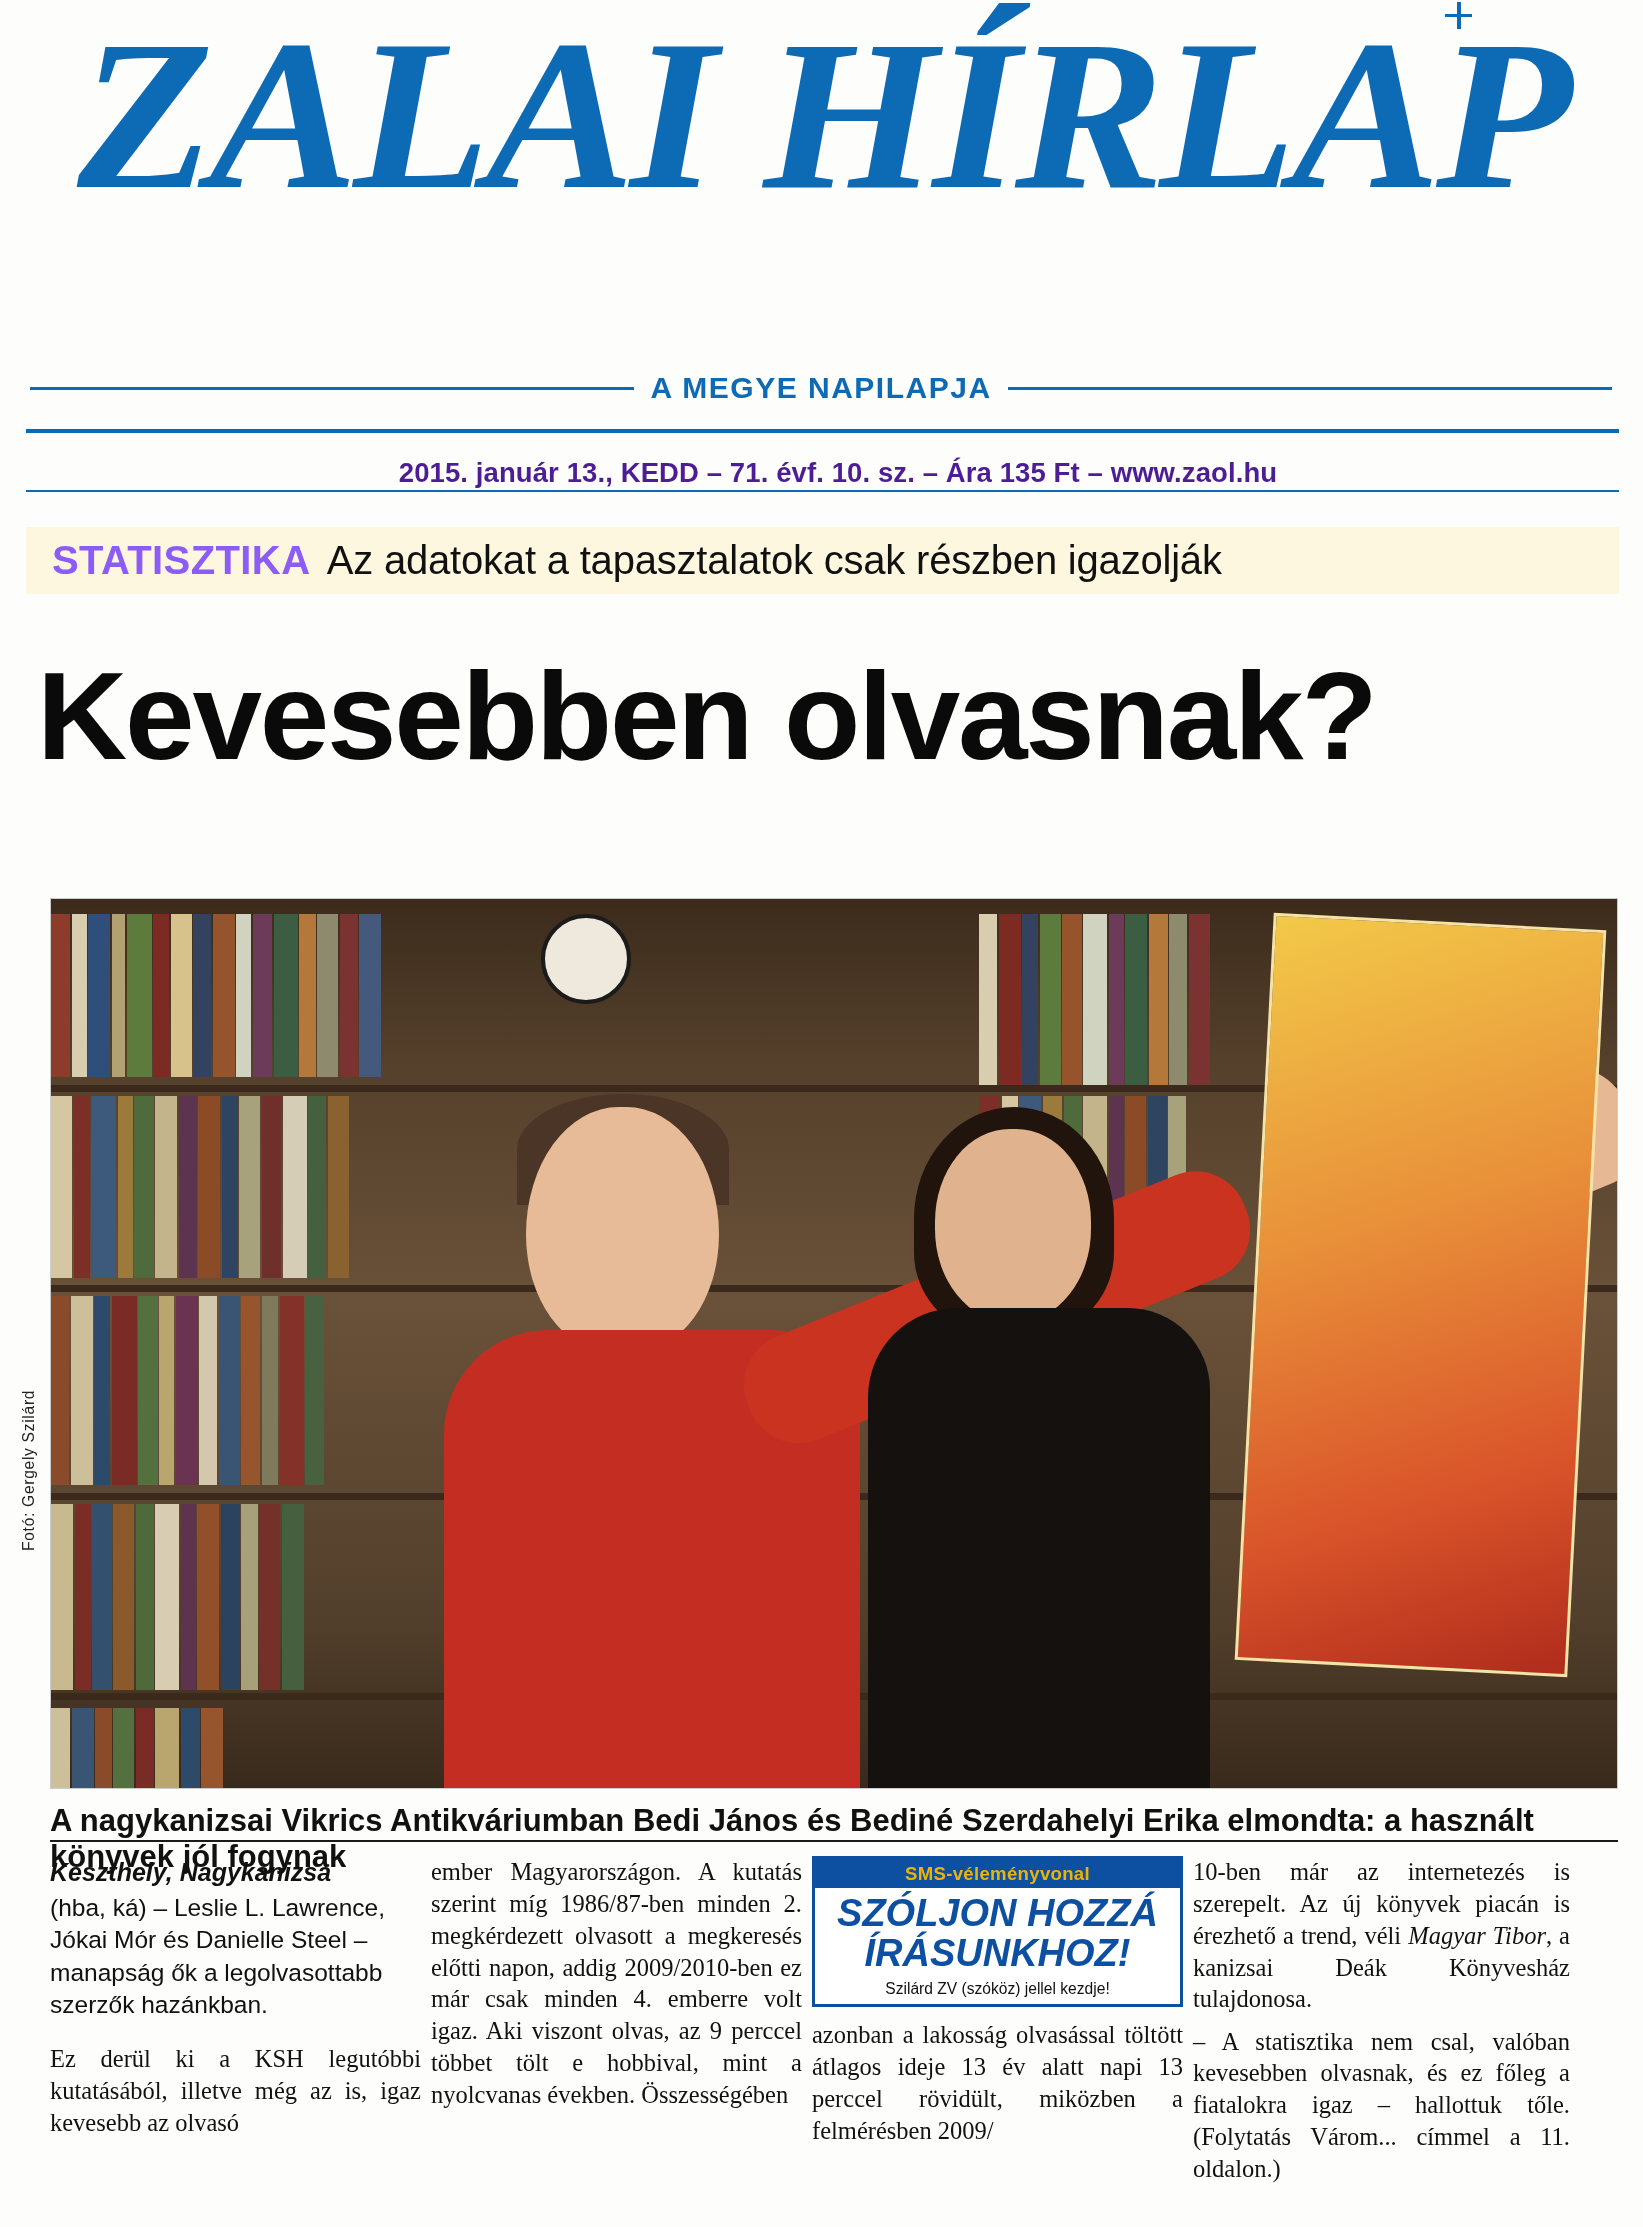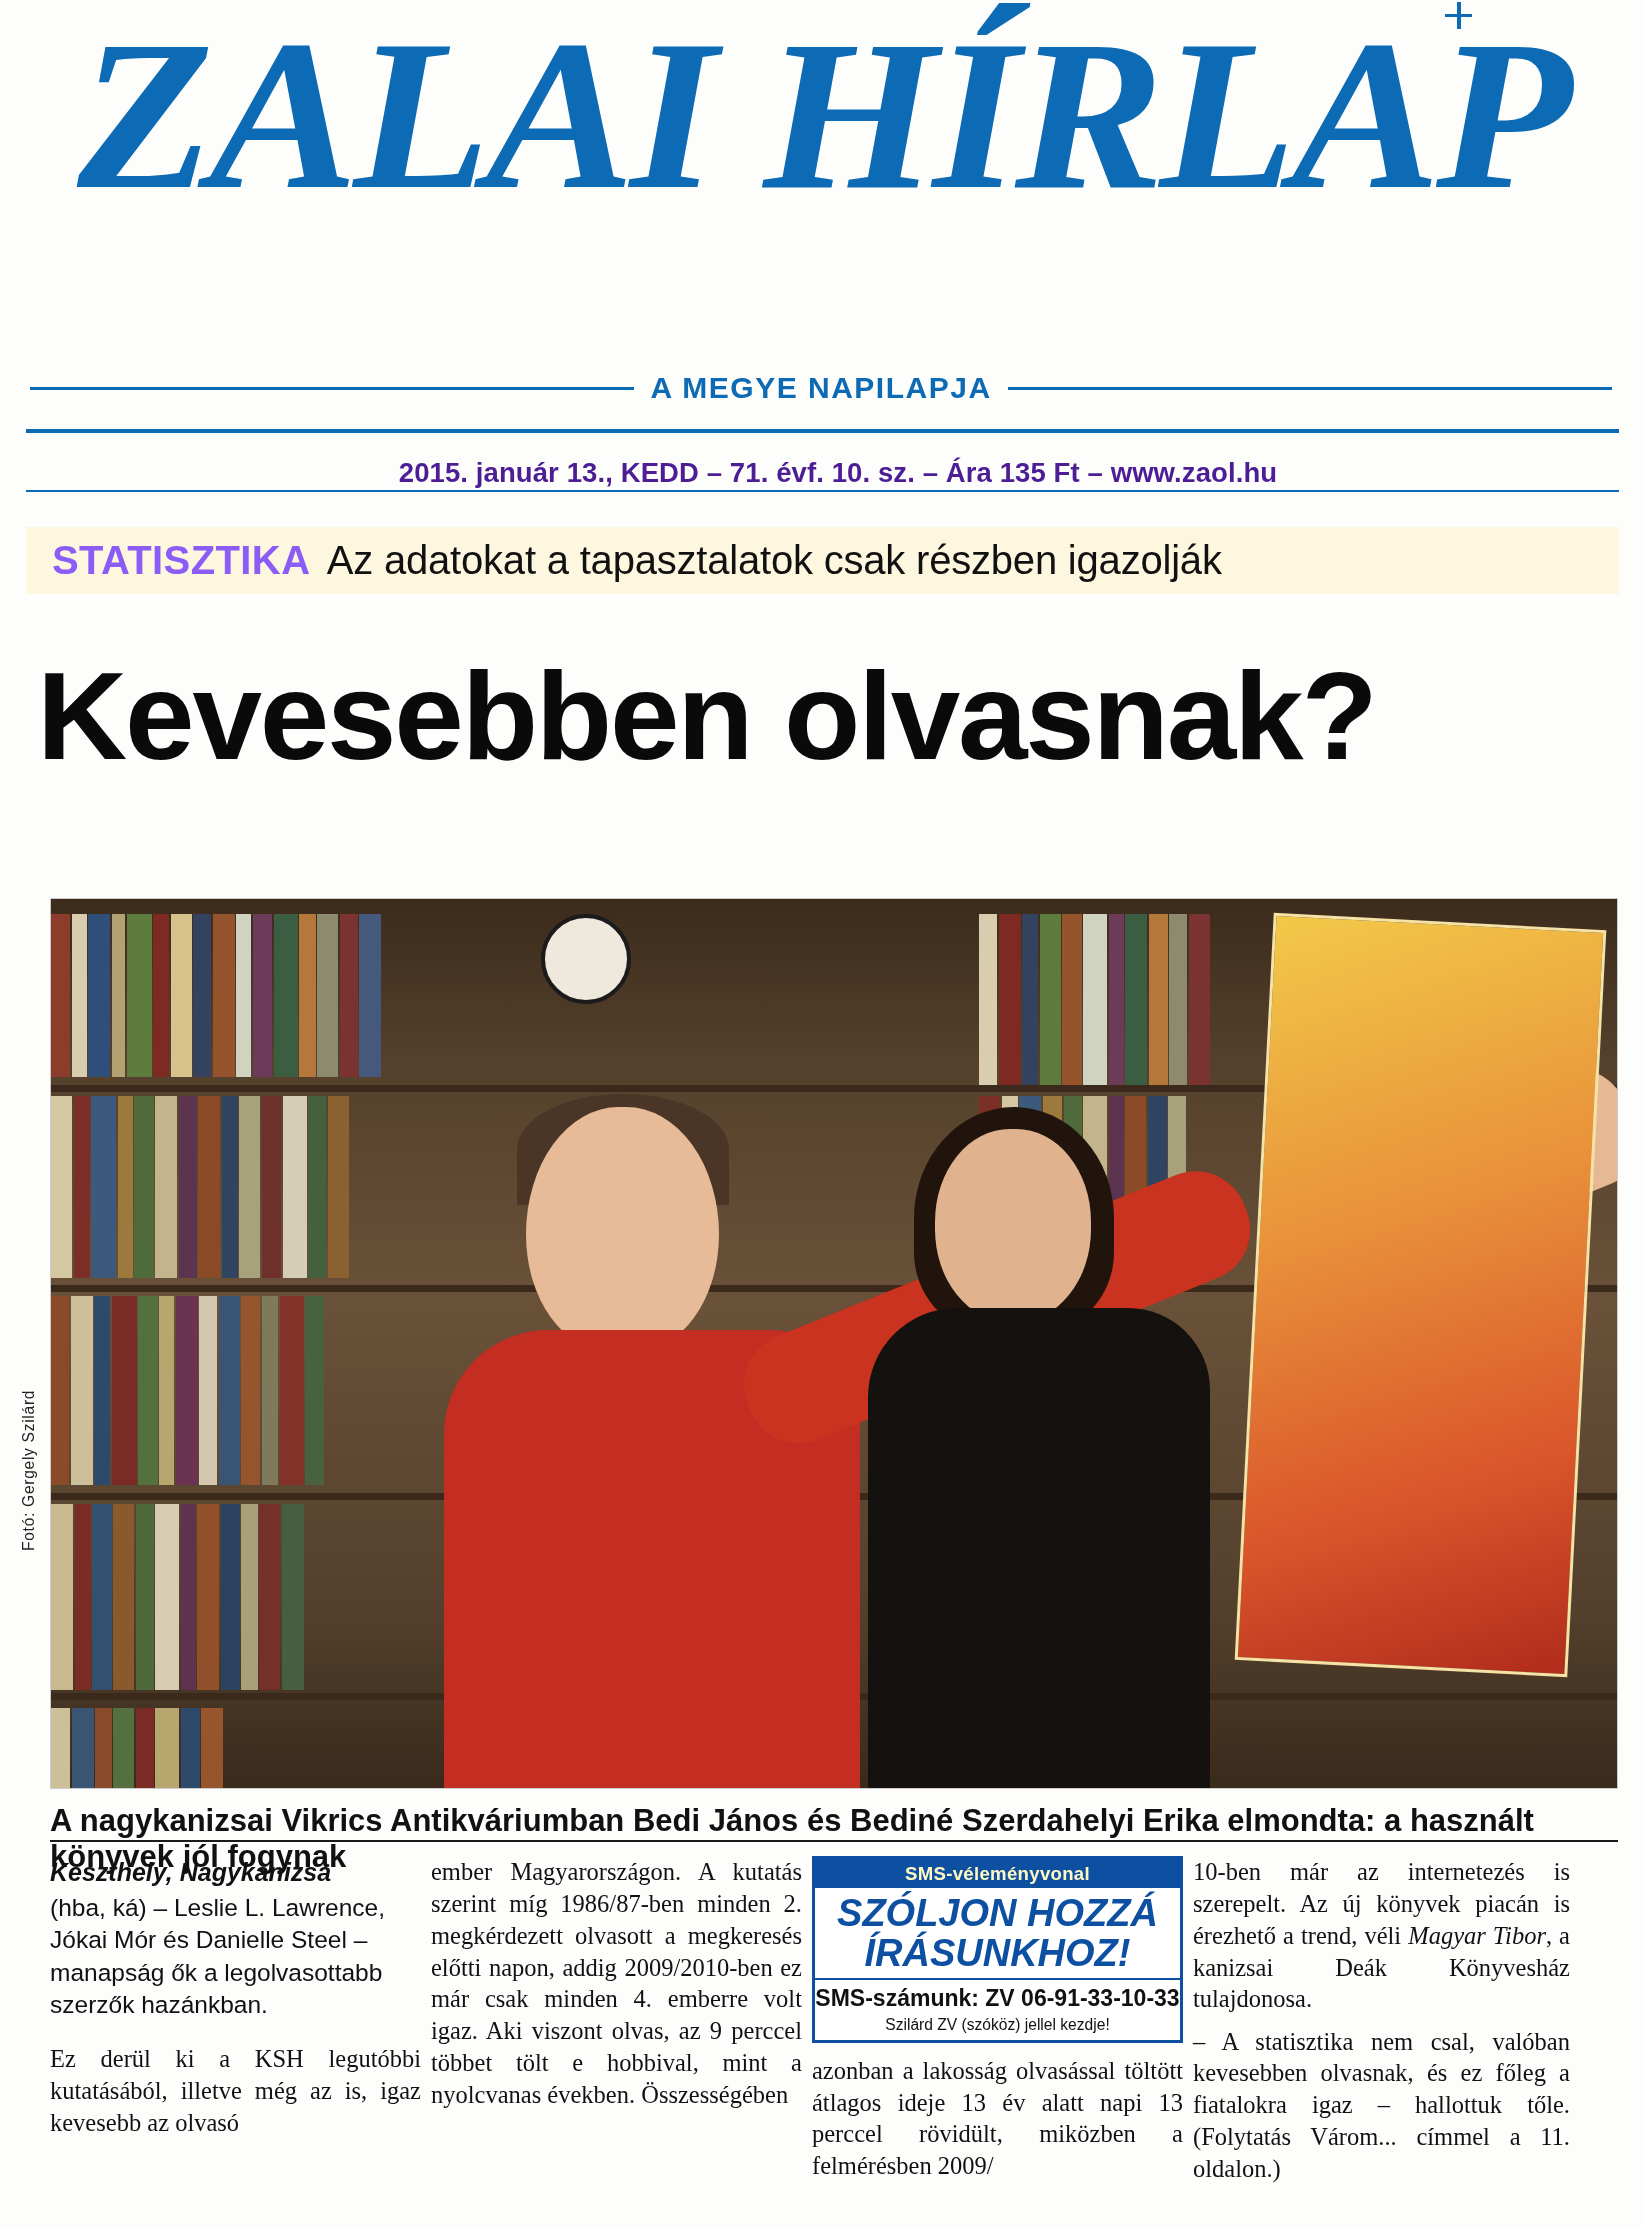--- a/index.html
+++ b/index.html
@@ -361,21 +361,21 @@
     width: 100%;
     border: 3px solid #0d4fa0;
     background: #fff;
     box-sizing: border-box;
     text-align: center;
     margin-bottom: 12px;
     padding-bottom: 4.5px;
   }
   .sms-top {
     background: #0d4fa0;
-    color: #fef9c3;
+    color: #eab308;
     font-family: "Liberation Sans", sans-serif;
     font-weight: bold;
     font-size: 18.6px;
     padding: 3px 0 2.2px 0;
     letter-spacing: 0.3px;
   }
   .sms-main {
     font-family: "Liberation Sans", sans-serif;
     font-weight: bold;
     font-style: italic;
@@ -573,21 +573,20 @@
       <p>ember Magyarországon. A kutatás szerint míg 1986/87-ben minden 2. megkérdezett olvasott a megkeresés előtti napon, addig 2009/2010-ben ez már csak minden 4. emberre volt igaz. Aki viszont olvas, az 9 perccel többet tölt e hobbival, mint a nyolcvanas években. Összességében</p>
     </div>
 
     <div class="col">
       <div class="sms-box">
         <div class="sms-top">SMS-véleményvonal</div>
         <div class="sms-main">
           <div>SZÓLJON HOZZÁ</div>
           <div>ÍRÁSUNKHOZ!</div>
         </div>
-        <div class="sms-num">SMS-számunk: ZV 06-91-33-10-33</div>
         <div class="sms-note">Szilárd ZV (szóköz) jellel kezdje!</div>
       </div>
       <p>azonban a lakosság olvasással töltött átlagos ideje 13 év alatt napi 13 perccel rövidült, miközben a felmérésben 2009/</p>
     </div>
 
     <div class="col col-4">
       <p><span>10-ben már az internetezés is szerepelt. Az új könyvek piacán is érezhető a trend, véli </span><em class="it">Magyar Tibor</em><span>, a kanizsai Deák Könyvesház tulajdonosa.</span></p>
       <p>– A statisztika nem csal, valóban kevesebben olvasnak, és ez főleg a fiatalokra igaz – hallottuk tőle. (Folytatás Várom... címmel a 11. oldalon.)</p>
     </div>
 

